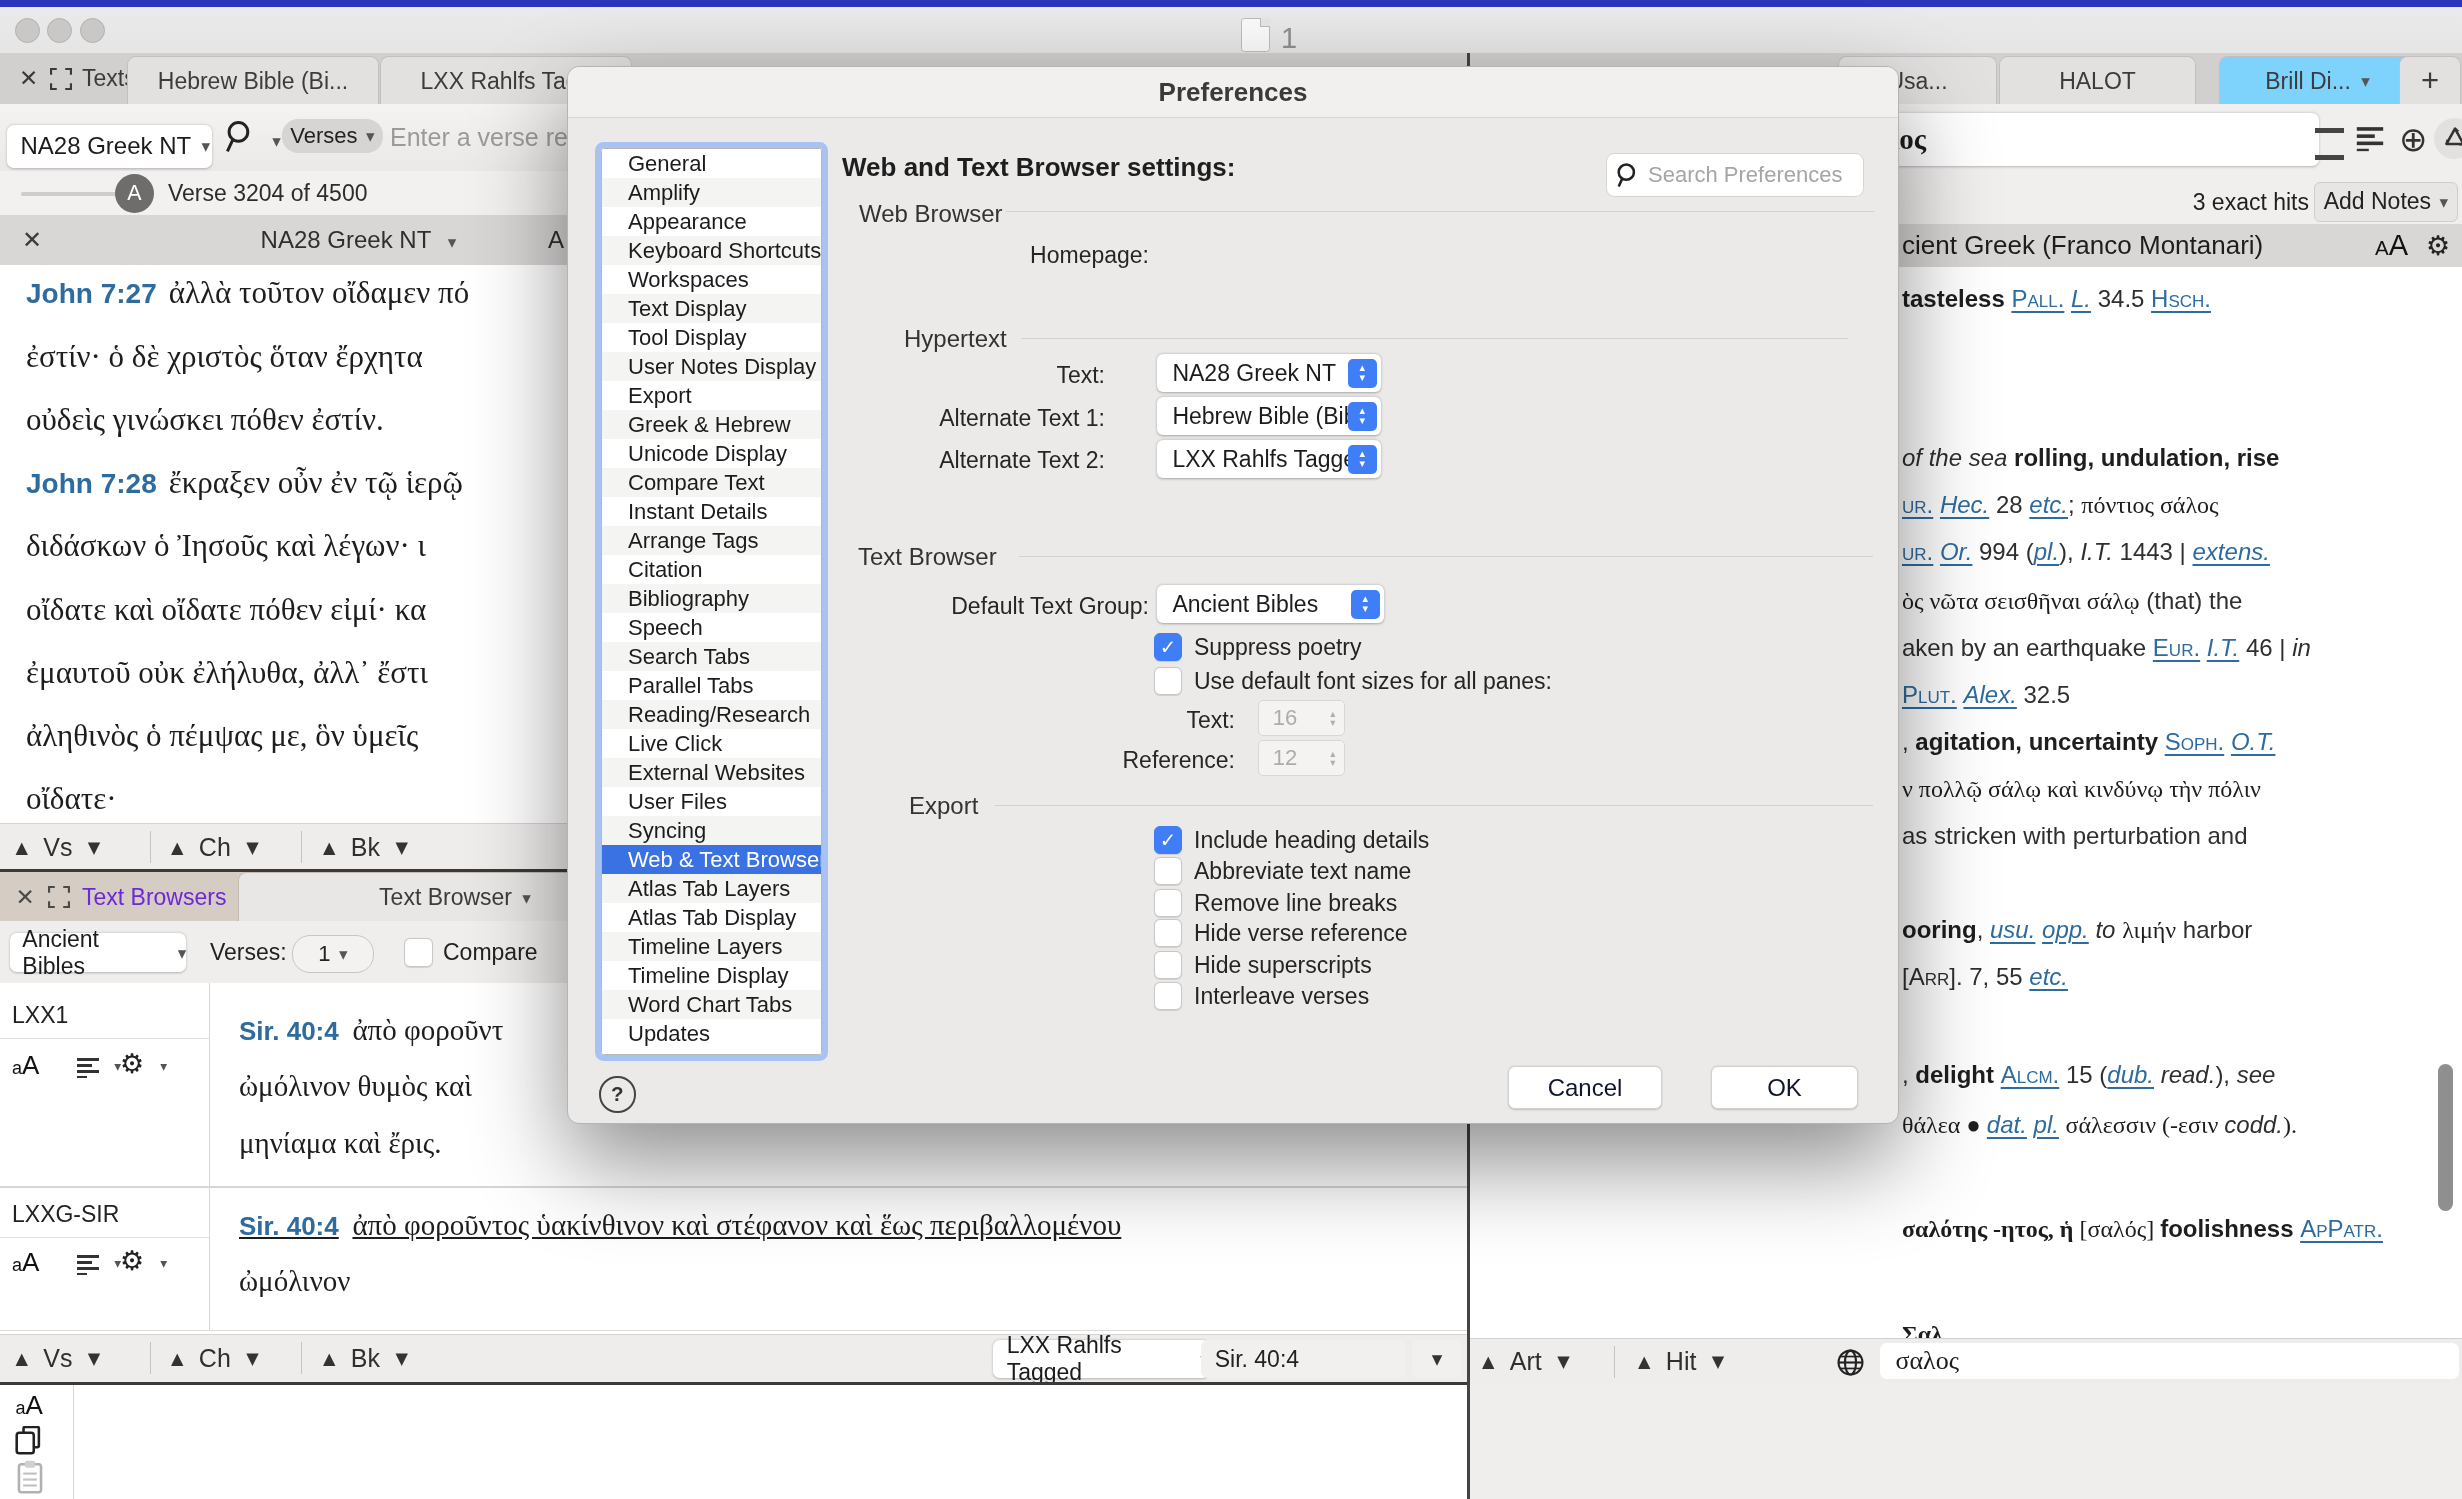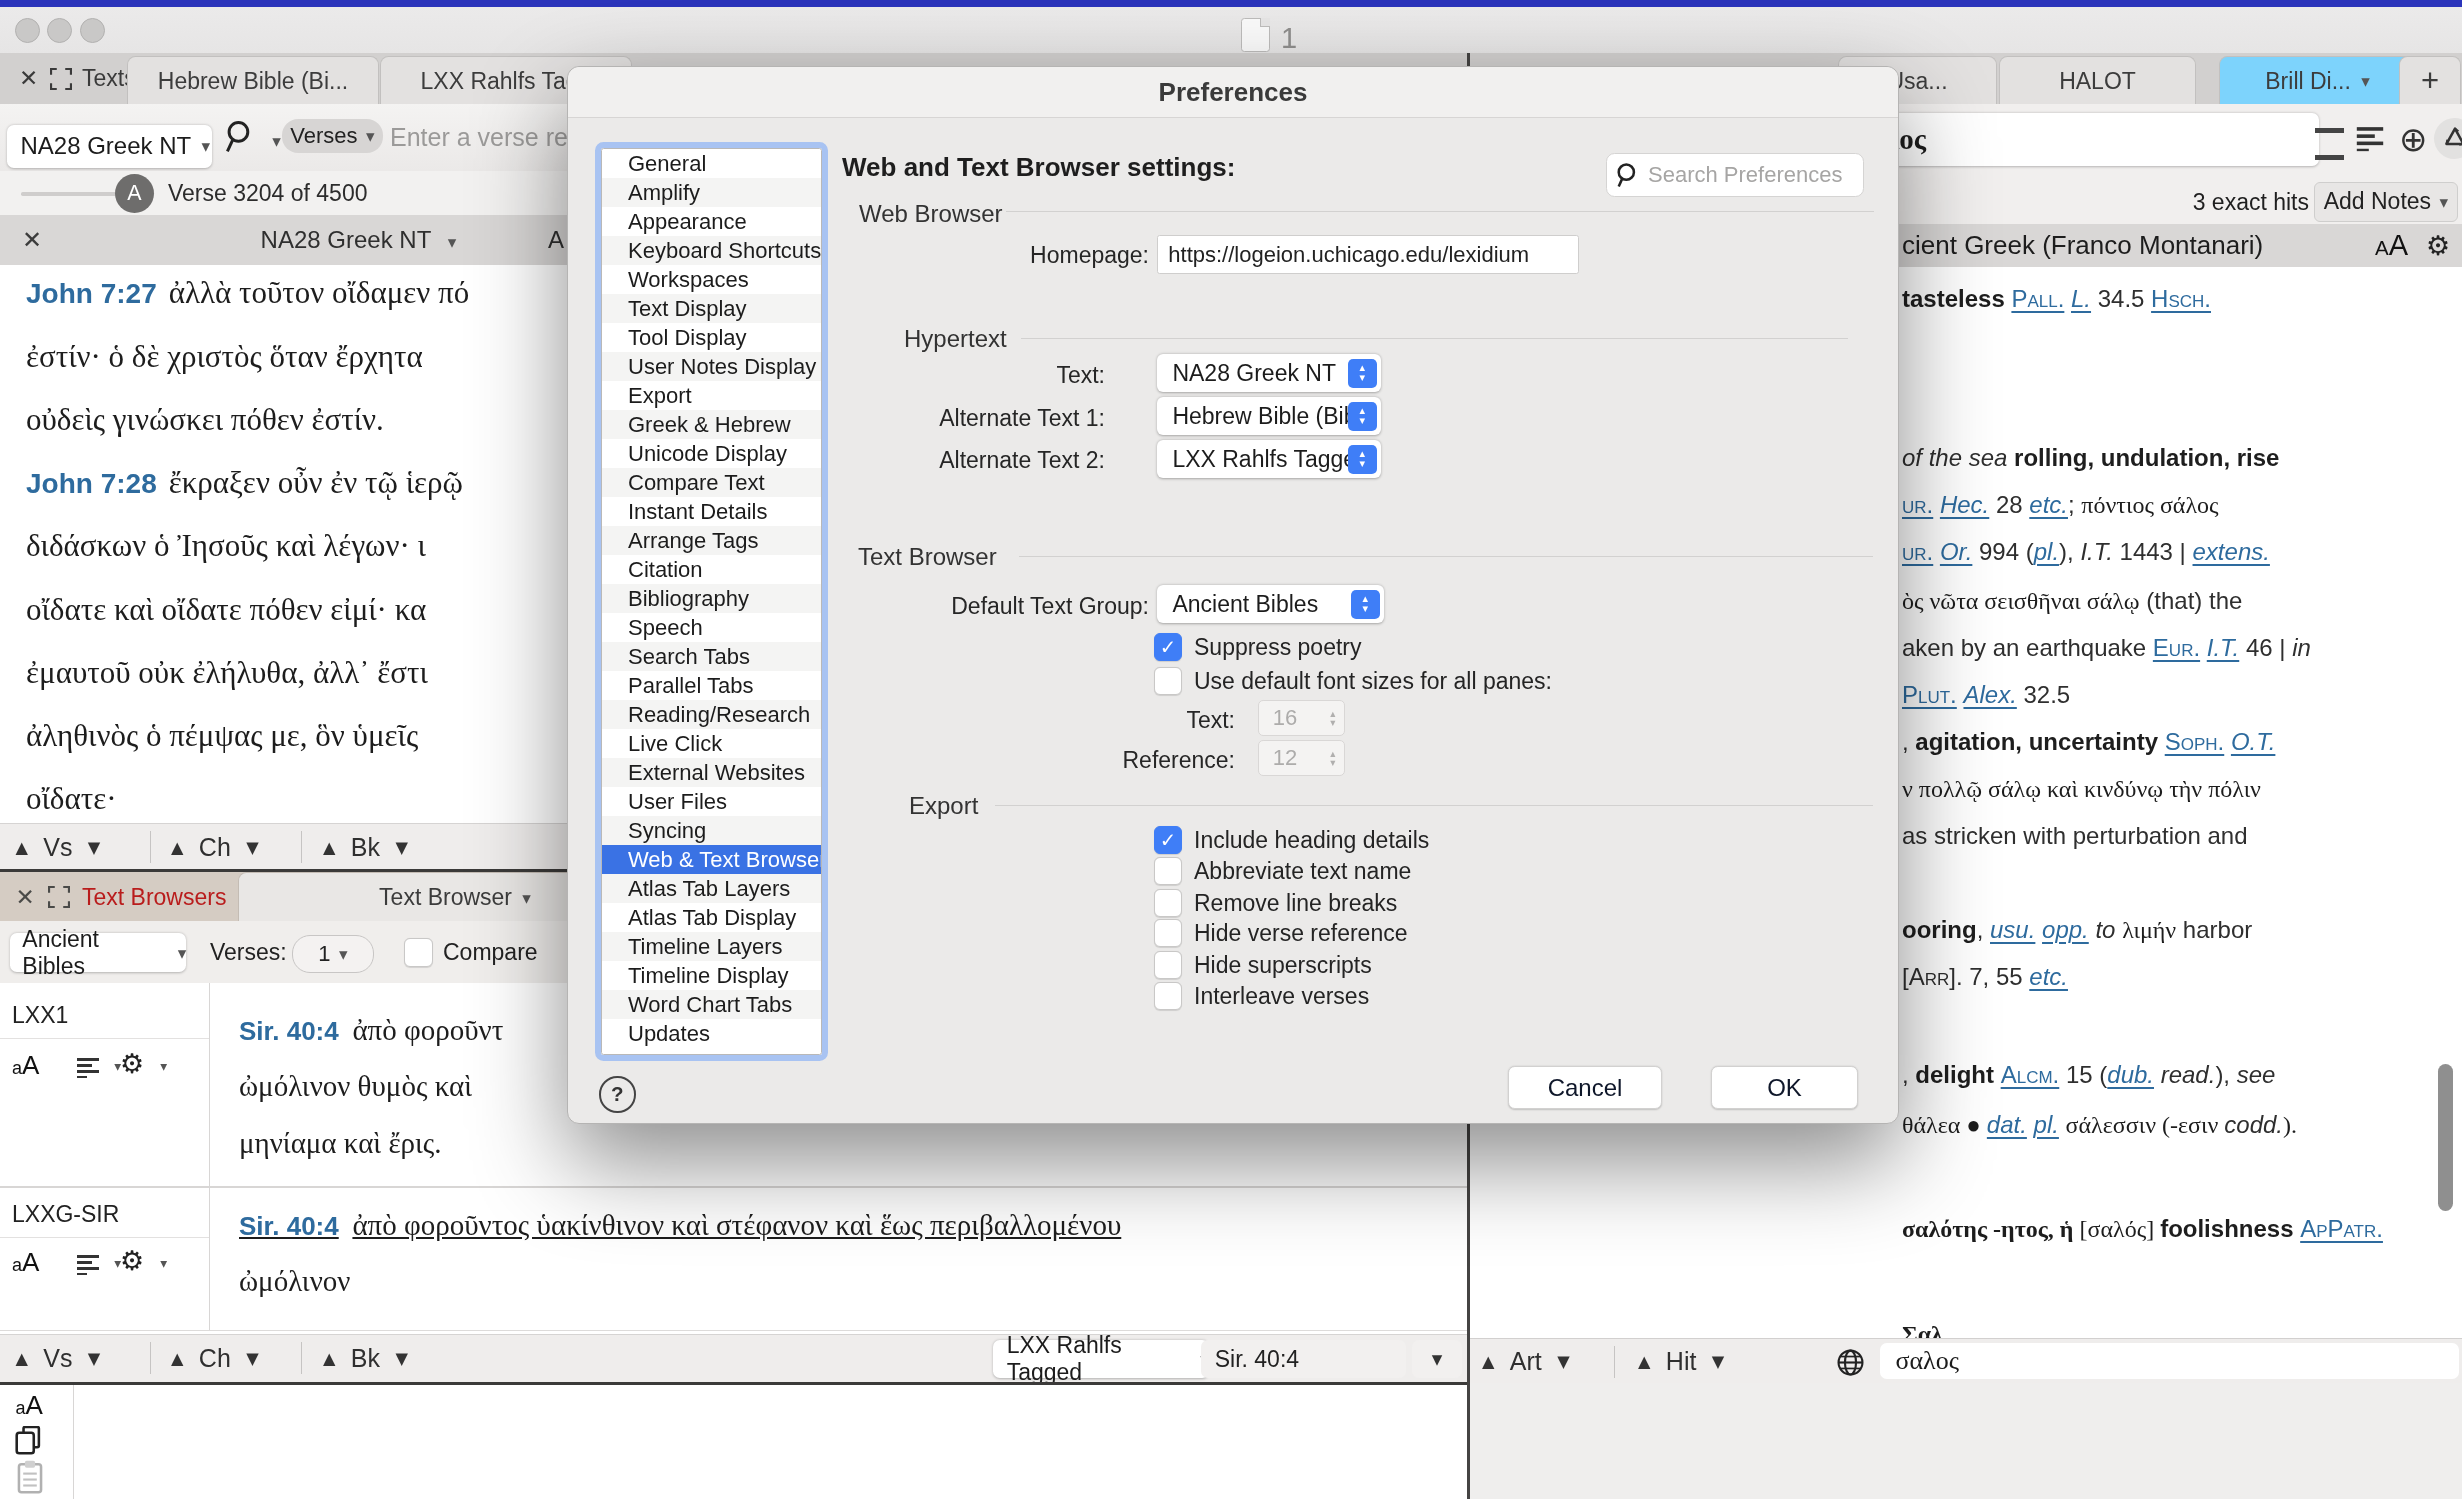--- a/index.html
+++ b/index.html
@@ -218,21 +218,21 @@
         <span class="tri">▼</span>
       </div>
   </div>
   <div class="darkline abs" style="left:0;top:869px"></div>
 
   <div id="tb-tabs" class="abs">
     <span class="abs icon" style="left:15.4px;top:12px;font-size:23px;color:#4a4a48">✕</span>
     <svg class="abs" style="left:48px;top:13.7px" width="22" height="22" viewBox="0 0 26 26">
         <path d="M1 8V1h7M18 1h7v7M25 18v7h-7M8 25H1v-7" fill="none" stroke="#4a4a48" stroke-width="3"></path>
       </svg>
-    <span class="abs" style="left:82px;top:12px;font-size:23px;color:#b91c1c">Text Browsers</span>
+    <span class="abs" style="left:82px;top:12px;font-size:23px;color:#6d28d9">Text Browsers</span>
     <div id="tb-activetab" class="abs">
       <span>Text Browser</span>
         <span class="chev icon">▾</span>
     </div>
   </div>
   <div id="tb-toolbar" class="abs">
     <div class="whitebox abs" style="left:10.3px;top:12px;width:164px;height:39px;padding-left:12px;font-size:23px">
       <span>Ancient Bibles</span>
         <span class="chev icon">▾</span>
     </div>
@@ -445,23 +445,20 @@
       <svg width="26" height="27" viewBox="0 0 30 32">
           <circle cx="13" cy="12" r="9" fill="none" stroke="#222" stroke-width="3"></circle>
           <line x1="8" y1="20" x2="4" y2="29" stroke="#222" stroke-width="3"></line>
         </svg>
       <span style="color:#a6a5a4;font-size:22px">Search Preferences</span>
     </div>
 
     <span class="section-label" style="left:291px;top:133px">Web Browser</span>
     <div class="section-line" style="left:438px;top:144px;width:868px"></div>
     <span class="dlg-label" style="left:359px;top:175px;width:222px">Homepage:</span>
-    <div class="abs" style="left:589px;top:168px;width:422px;height:39px;background:#fff;border:0.9px solid #cfcecd;border-radius:2.6px;display:flex;align-items:center;padding-left:10.3px;box-sizing:border-box;font-size:22px">
-      <span>https://logeion.uchicago.edu/lexidium</span>
-    </div>
 
     <span class="section-label" style="left:336px;top:258px">Hypertext</span>
     <div class="section-line" style="left:453px;top:271px;width:827px"></div>
     <div id="hypertext-rows">
         <div class="dlg-label" style="left: 315px; top: 295px; width: 222px; position: absolute;">Text:</div>
         <div class="popup" style="left: 589px; top: 287px; width: 224px; position: absolute;">
           <span class="plabel">NA28 Greek NT</span>
           <span class="pchev">
             <span>▴</span>
             <span>▾</span>

